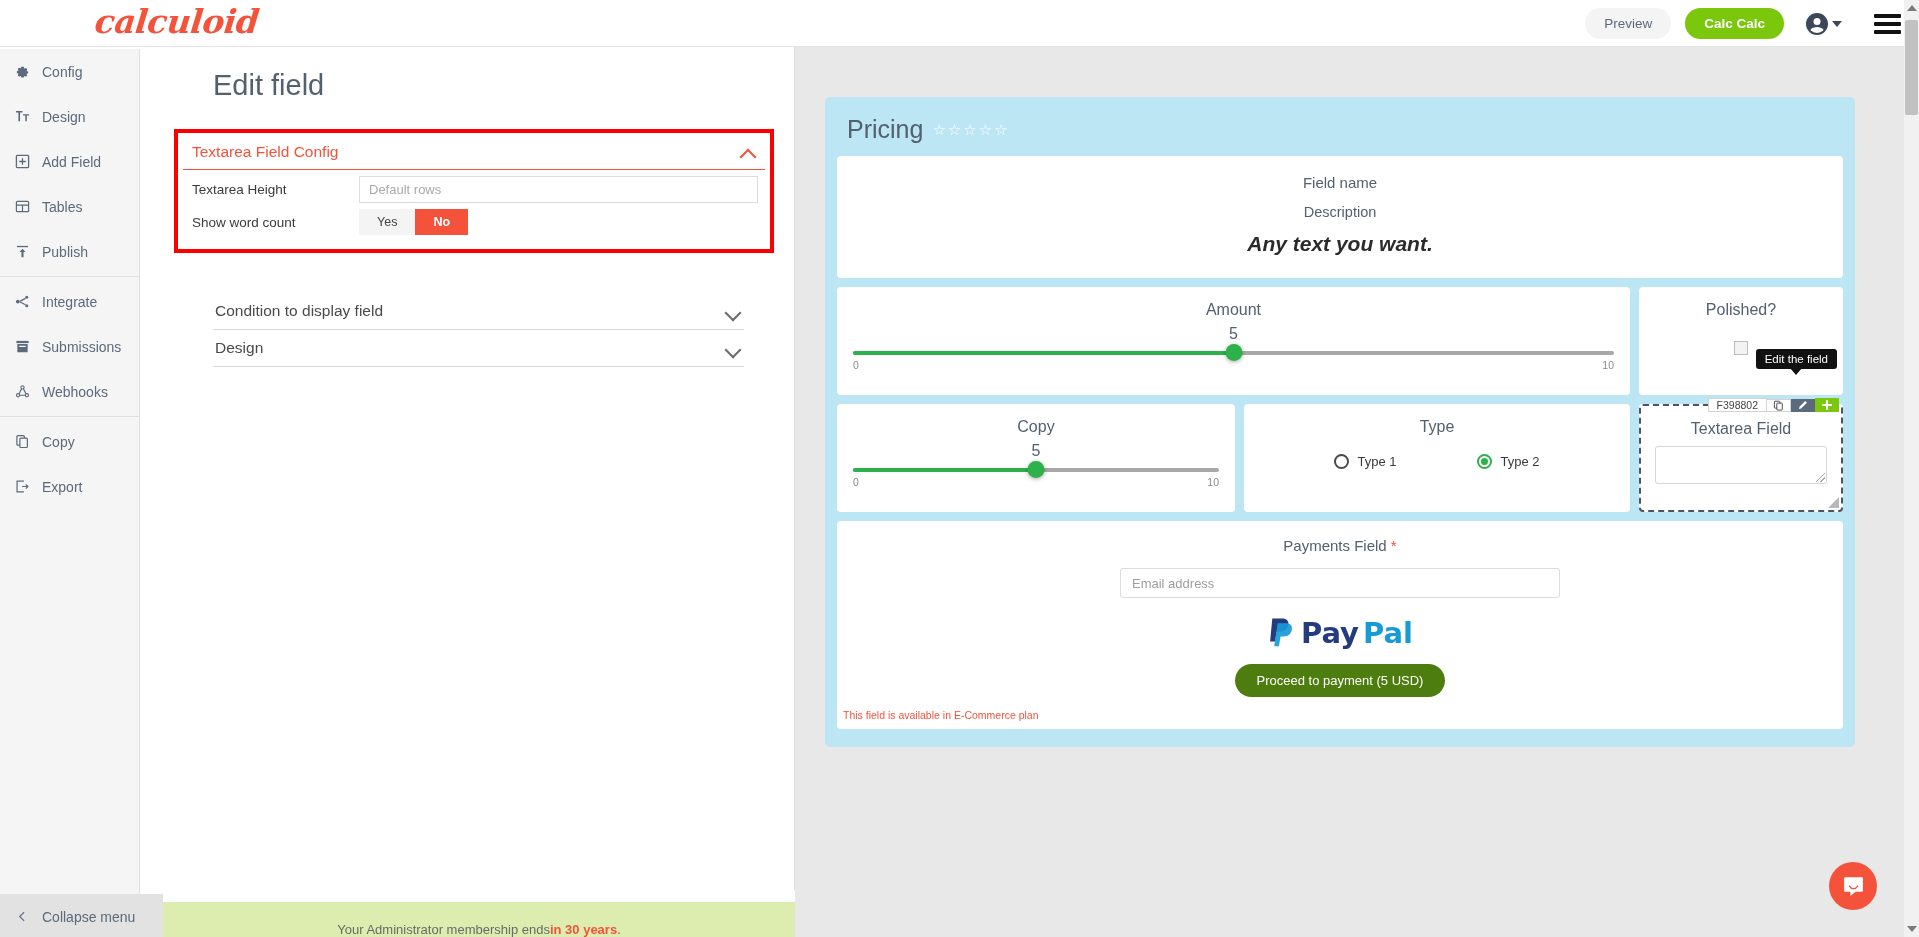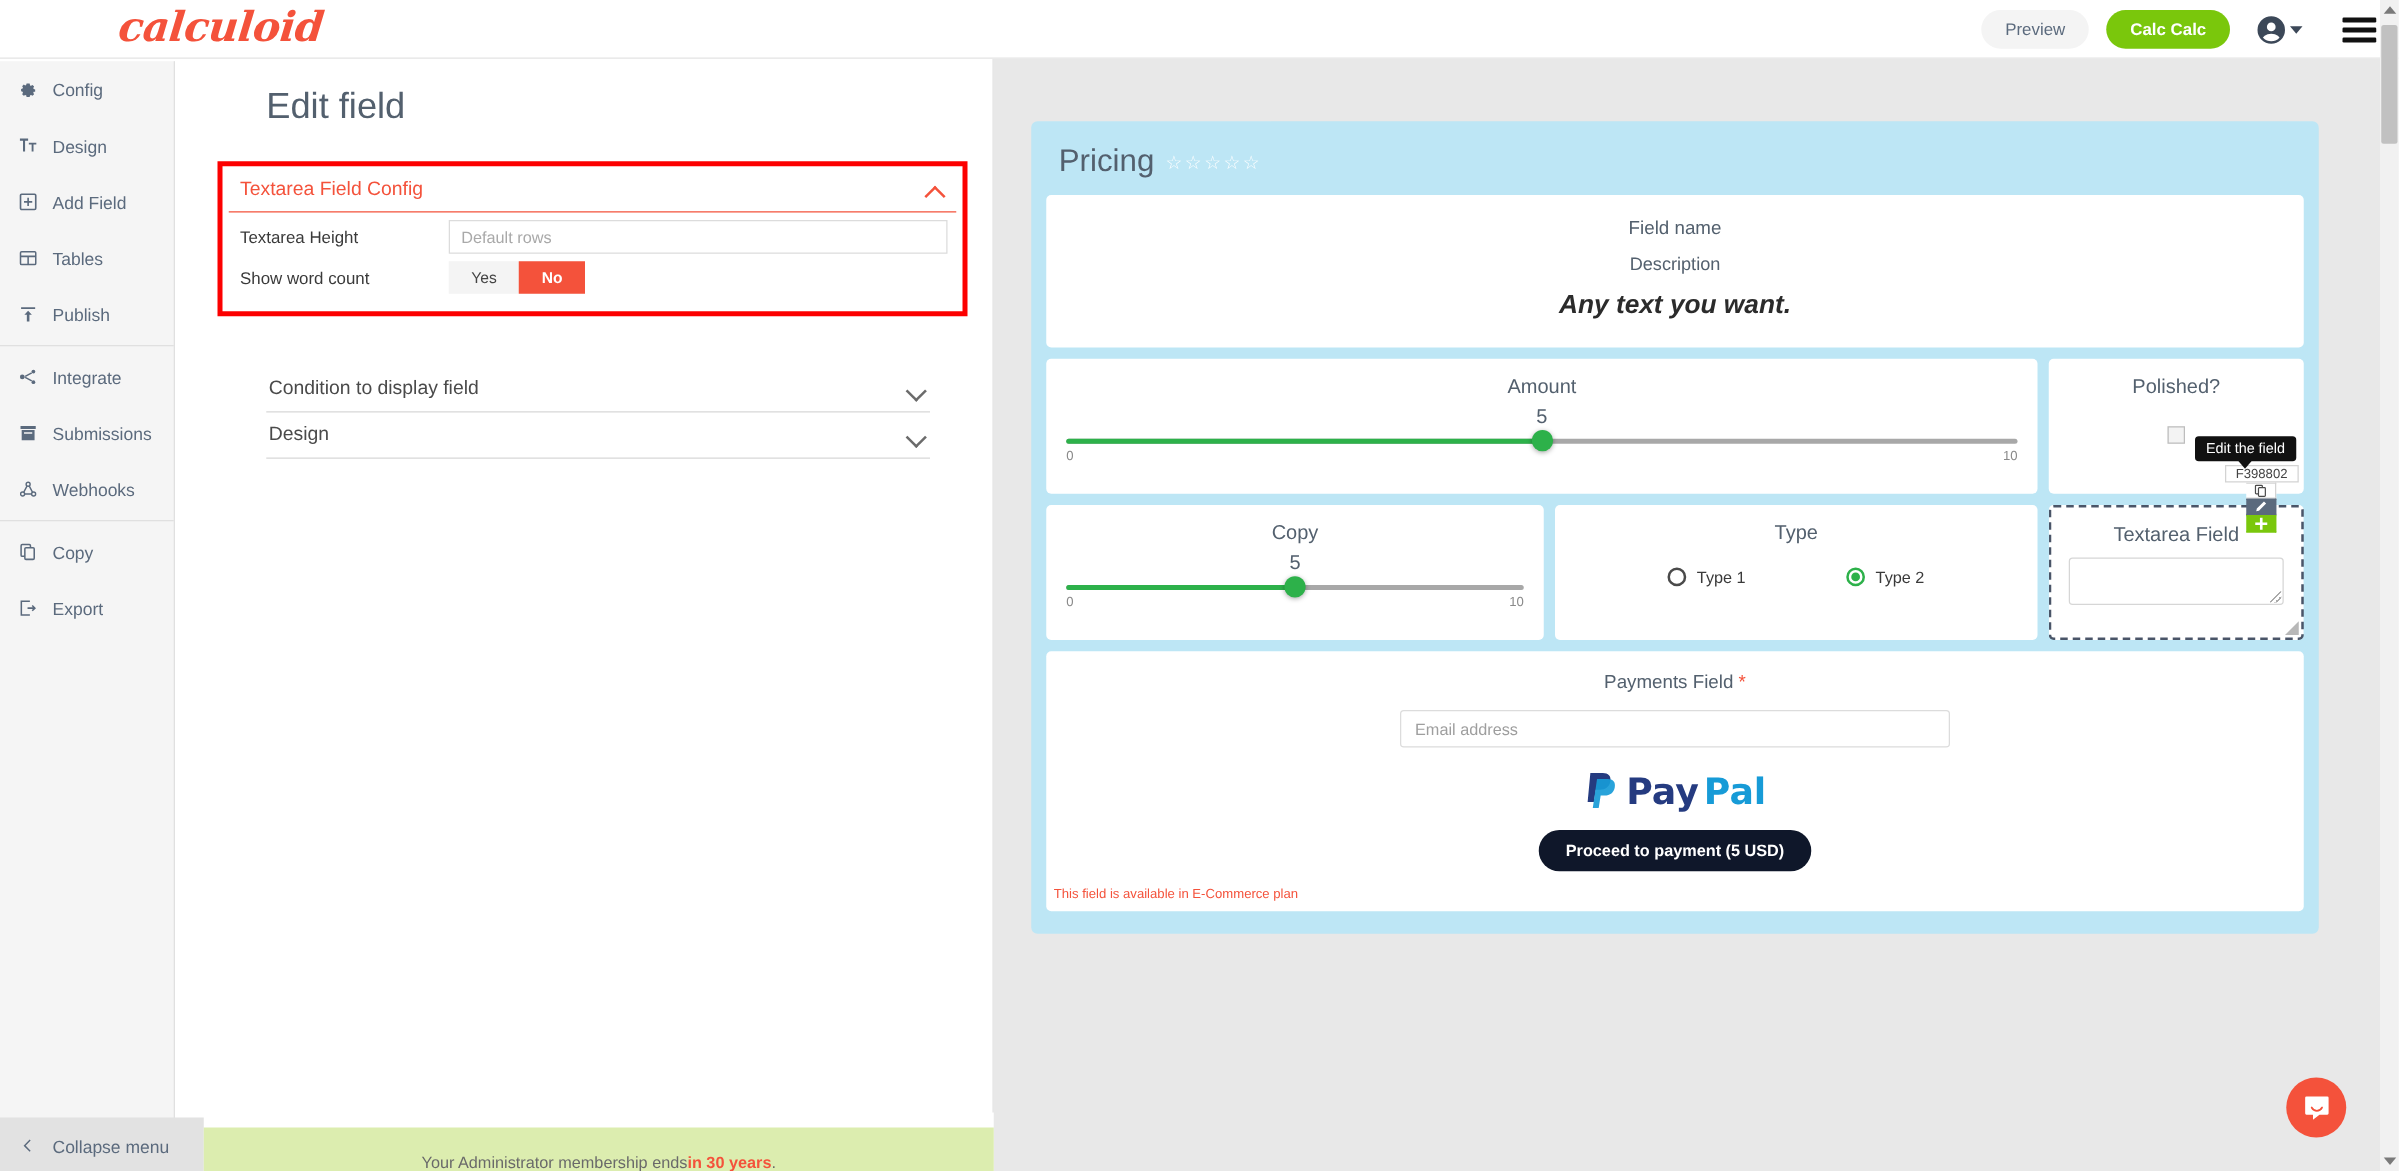--- a/index.html
+++ b/index.html
@@ -217,23 +217,22 @@
   }
   .radio-on::after { content: ""; width: 7px; height: 7px; border-radius: 50%; background: #2db14a; }
 
   .polished-pane { width: 204px; padding: 14px 10px 24px 10px; position: relative; }
   .checkbox-sq {
     width: 14px; height: 14px; border: 1px solid #bdbdbd; background: #f3f3f3;
     margin: 22px auto 0 auto; cursor: pointer;
   }
   .field-toolbar {
     position: absolute; right: 4px; bottom: -17px;
-    display: flex; align-items: center; height: 40px;
+    display: flex; align-items: flex-end; height: 40px;
     z-index: 30;
-    flex-direction: column;
   }
   .ft-id {
     background: #ffffff; border: 1px solid #d3d3d3;
     font-size: 10.5px; color: #444; display: flex; align-items: center;
     padding: 0 8px; font-family: "Liberation Sans", sans-serif;
   }
   .ft-btn {
     width: 24px; display: flex; align-items: center; justify-content: center;
     cursor: pointer; border: 1px solid #d3d3d3; border-left: none;
   }
@@ -286,25 +285,24 @@
   }
   .email-input::placeholder { color: #9e9e9e; }
   .paypal-logo {
     display: flex; align-items: center; justify-content: center;
     gap: 4px; margin: 18px 0 14px 0;
   }
   .pp-mark { font-size: 29px; font-weight: bold; font-family: "DejaVu Sans", sans-serif; }
   .pp-pay { color: #253b80; } .pp-pal { color: #179bd7; }
   .btn-proceed {
     display: block; margin: 0 auto;
-    background: #0f172a; color: #ffffff; border: none;
+    background: #4d7c0f; color: #ffffff; border: none;
     border-radius: 18px; padding: 9px 22px;
     font-size: 13px; cursor: pointer;
     font-family: "Liberation Sans", sans-serif;
-    font-weight: bold;
   }
   .plan-note { font-size: 10.5px; color: #f4523b; margin: 12px 0 0 6px; }
 
   
   .bottombar {
     position: absolute; bottom: 0; left: 163px;
     width: 632px; height: 35px;
     background: #dcedaf;
     display: flex; align-items: flex-end; justify-content: center;
     font-size: 13px; color: #6a6a6a;

